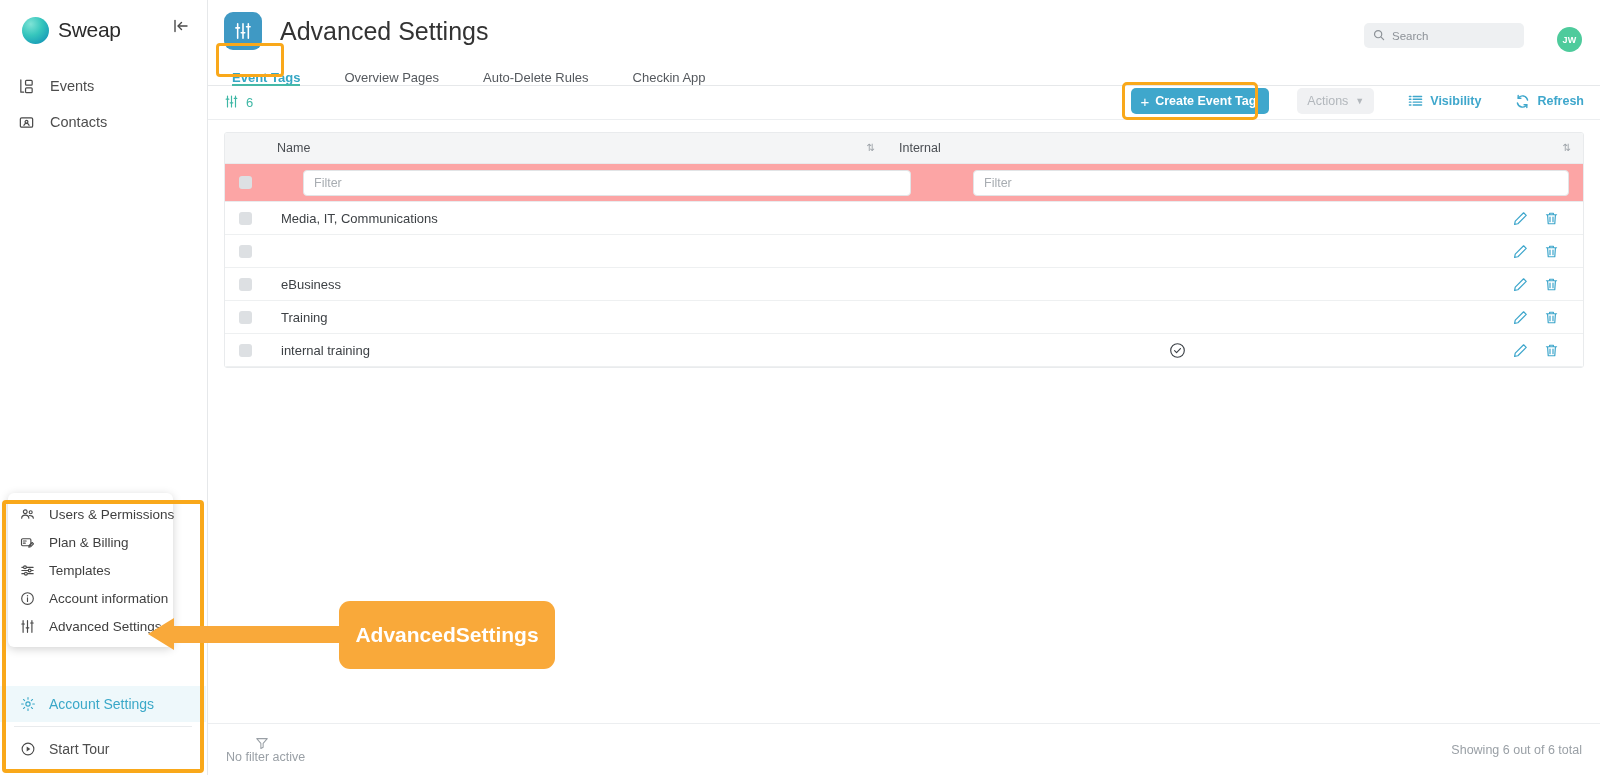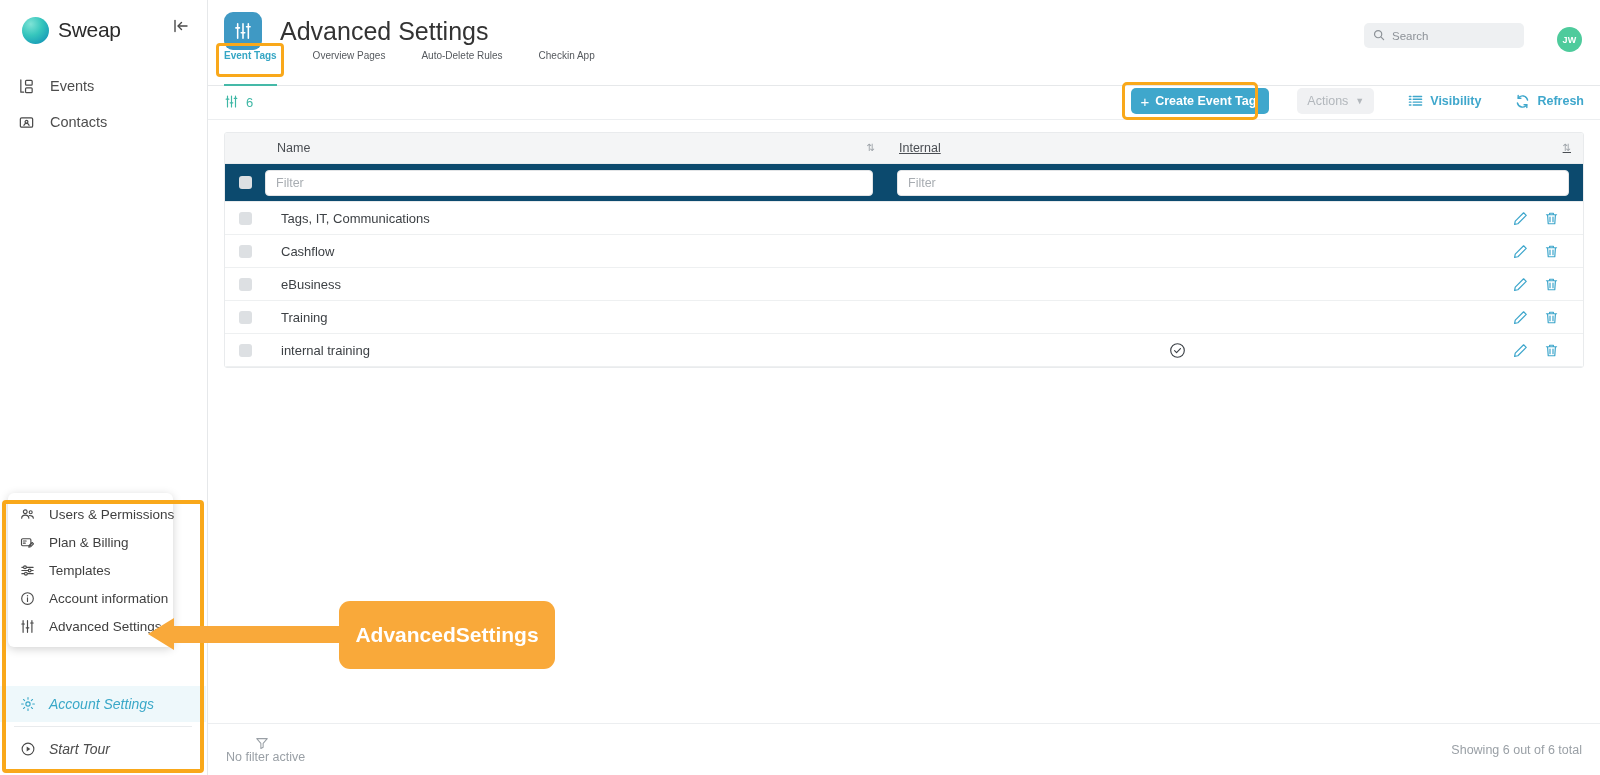--- a/index.html
+++ b/index.html
@@ -62,21 +62,21 @@
     height: 28px; padding-left: 12px;
     font-size: 13.5px; color: #3f3f3f; cursor: pointer; white-space: nowrap;
   }
   .popup-icon { width: 20px; flex: 0 0 20px; display:flex; align-items:center; color:#4a4a4a;}
   .popup-label { margin-left: 9px; }
 
   .acct-list { position: absolute; left: 0; bottom: 8px; width: 206px; }
   .acct-item {
     display: flex; align-items: center;
     height: 36px; padding-left: 20px;
-    font-size: 14px; color: #4d4d4d; cursor: pointer; font-style: italic;
+    font-size: 14px; color: #4d4d4d; cursor: pointer;
   }
   .acct-item.active { color: #3aa8c8; background: #eef8fb; }
   .acct-item .popup-icon { color: inherit; }
   .acct-sep { height:1px; background:#e9ebed; margin: 4px 14px; }
 
   
   .orange-outline {
     position: absolute;
     left: 2px; top: 500px;
     width: 202px; height: 273px;
@@ -114,23 +114,24 @@
   }
 
   
   .tabs {
     position: relative;
     display: flex; align-items: flex-end;
     height: 30px; padding-left: 16px;
     border-bottom: 1px solid #e6e8ea;
   }
   .tab {
-    font-size: 10px; color: #55595e;
-    padding: 0 0 24px 0; margin-right: 36px; cursor: pointer;
+    font-size: 13px; color: #55595e;
+    padding: 0 0 0 0; margin-right: 36px; cursor: pointer;
     position: relative;
+    margin-left: 8px;
   }
   .tab.active { color: #35a6c4; font-weight: bold; }
   .tab.active::after {
     content: ""; position: absolute; left: 0; right: 0; bottom: -1px;
     height: 2.5px; background: #45b9a8;
   }
   .tab-outline {
     position: absolute; left: 8px; top: -13px;
     width: 68px; height: 34px;
     border: 3px solid #f9a81a; border-radius: 4px;
@@ -183,28 +184,29 @@
     height: 31px; background: #f4f5f6;
     border-bottom: 1px solid #e9ebed;
   }
   .th {
     font-size: 12.5px; color: #4a4e53;
     display: flex; align-items: center; justify-content: space-between;
     padding: 0 12px; height: 100%;
   }
   .th.c-check { flex: 0 0 40px; padding: 0; }
   .th.c-name  { flex: 0 0 622px; }
-  .th.c-int   { flex: 1 1 auto; text-decoration: underline; }
+  .th.c-int   { flex: 1 1 auto; }
   .sort-ico { color: #9aa0a6; font-size: 10px; line-height: 1; }
 
   .filterrow {
     display: flex; align-items: center;
-    height: 38px; background: #0c4a6e;
+    height: 38px; background: #fca5a5;
     border-bottom: 1px solid #e9ebed;
     padding: 0;
+    gap: 38px;
   }
   .fr-check { flex: 0 0 40px; display: flex; align-items: center; justify-content: center; }
   .fr-name { flex: 0 0 622px; padding-right: 14px; }
   .fr-int  { flex: 1 1 auto; padding: 0 14px 0 10px; }
   .filter-input {
     width: 100%; height: 26px;
     border: 1px solid #e2e4e6; border-radius: 4px;
     background: #fff; font-size: 12.5px; color: #333;
     padding: 0 10px; font-family: inherit; outline: none;
   }
@@ -491,41 +493,40 @@
           </div>
           <div class="fr-int">
             <input class="filter-input" type="text" placeholder="Filter" style="">
           </div>
         </div>
 
         <div class="row">
           <div class="cell-check">
               <span class="cb"></span>
             </div>
-          <div class="cell-name">Tags, IT, Communications</div>
+          <div class="cell-name">Media, IT, Communications</div>
           <div class="cell-int"></div>
           <div class="cell-act">
             <span class="act-ico">
                 <svg width="15" height="15" viewBox="0 0 16 16" fill="none" stroke="#3fa7cc" stroke-width="1.3" stroke-linecap="round" stroke-linejoin="round">
                   <path d="M11.3 1.9 14.1 4.7 5.2 13.6l-3.5.7.7-3.5z"></path>
                 </svg>
               </span>
             <span class="act-ico">
                 <svg width="15" height="15" viewBox="0 0 16 16" fill="none" stroke="#3fa7cc" stroke-width="1.3" stroke-linecap="round" stroke-linejoin="round">
                   <path d="M2.6 4h10.8M6 4V2.4h4V4M3.8 4l.7 9.6h7l.7-9.6M6.4 6.4v5M9.6 6.4v5"></path>
                 </svg>
               </span>
           </div>
         </div>
 
         <div class="row">
           <div class="cell-check">
               <span class="cb"></span>
             </div>
-          <div class="cell-name">Cashflow</div>
           <div class="cell-int"></div>
           <div class="cell-act">
             <span class="act-ico">
                 <svg width="15" height="15" viewBox="0 0 16 16" fill="none" stroke="#3fa7cc" stroke-width="1.3" stroke-linecap="round" stroke-linejoin="round">
                   <path d="M11.3 1.9 14.1 4.7 5.2 13.6l-3.5.7.7-3.5z"></path>
                 </svg>
               </span>
             <span class="act-ico">
                 <svg width="15" height="15" viewBox="0 0 16 16" fill="none" stroke="#3fa7cc" stroke-width="1.3" stroke-linecap="round" stroke-linejoin="round">
                   <path d="M2.6 4h10.8M6 4V2.4h4V4M3.8 4l.7 9.6h7l.7-9.6M6.4 6.4v5M9.6 6.4v5"></path>

